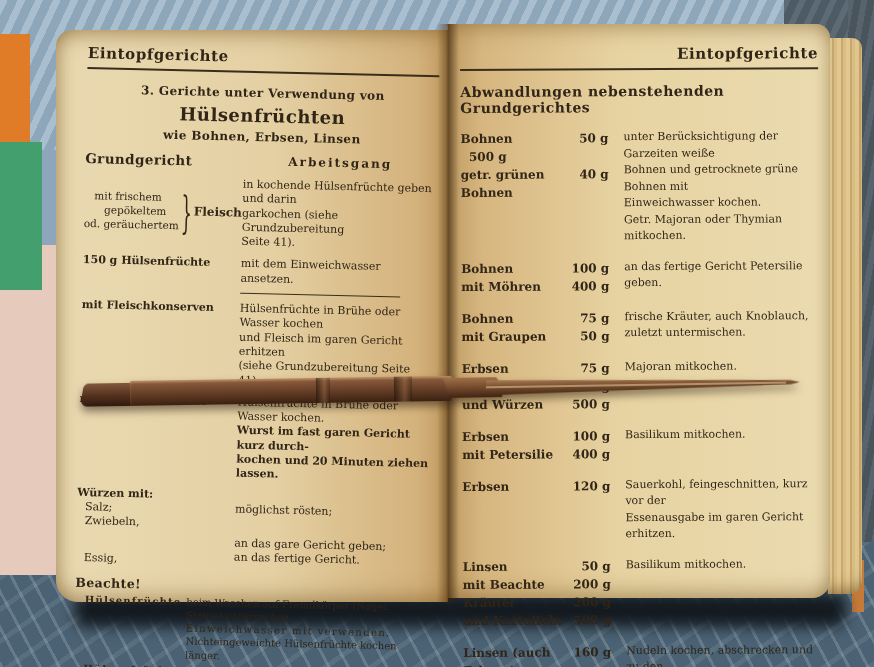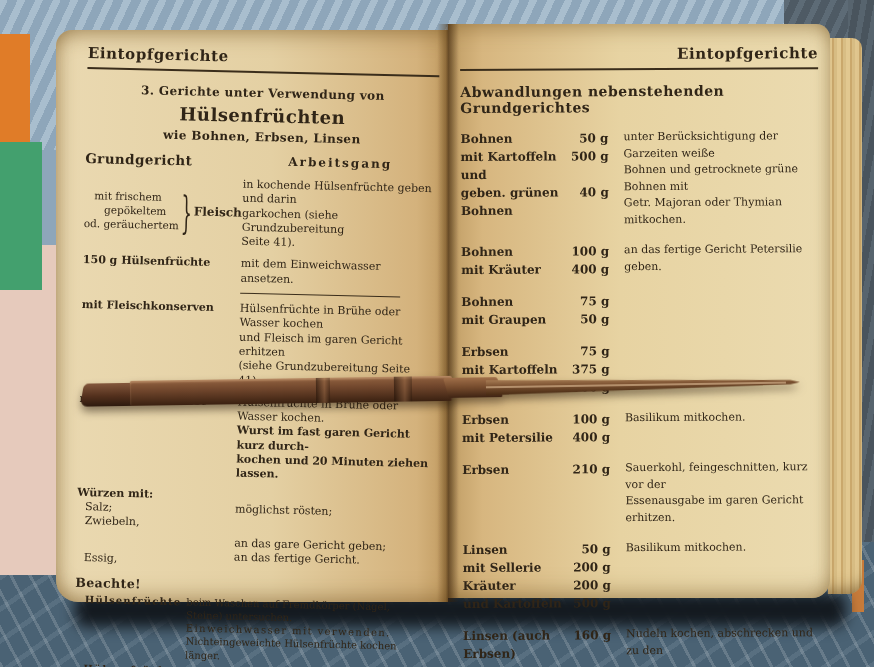--- a/index.html
+++ b/index.html
@@ -214,81 +214,86 @@
   <div class="hdr-rule"></div>
   <div class="rp-title">Abwandlungen nebenstehenden Grundgerichtes</div>
 
   <div class="entry">
     <div class="e-items">
       <div class="e-item">
           <span class="e-name">Bohnen</span>
           <span class="e-amt">50 g</span>
         </div>
       <div class="e-item">
-          <span class="e-name">mit Kartoffeln und</span>
           <span class="e-amt">500 g</span>
         </div>
       <div class="e-item">
-          <span class="e-name">geben. grünen Bohnen</span>
+          <span class="e-name">getr. grünen Bohnen</span>
           <span class="e-amt">40 g</span>
         </div>
     </div>
     <div class="e-lines">
       <div>unter Berücksichtigung der Garzeiten weiße</div>
       <div>Bohnen und getrocknete grüne Bohnen mit</div>
+      <div>Einweichwasser kochen.</div>
       <div>Getr. Majoran oder Thymian mitkochen.</div>
     </div>
   </div>
 
   <div class="entry">
     <div class="e-items">
       <div class="e-item">
           <span class="e-name">Bohnen</span>
           <span class="e-amt">100 g</span>
         </div>
       <div class="e-item">
-          <span class="e-name">mit Kräuter</span>
+          <span class="e-name">mit Möhren</span>
           <span class="e-amt">400 g</span>
         </div>
     </div>
     <div class="e-lines">
       <div>an das fertige Gericht Petersilie geben.</div>
     </div>
   </div>
 
   <div class="entry">
     <div class="e-items">
       <div class="e-item">
           <span class="e-name">Bohnen</span>
           <span class="e-amt">75 g</span>
         </div>
       <div class="e-item">
           <span class="e-name">mit Graupen</span>
           <span class="e-amt">50 g</span>
         </div>
     </div>
     <div class="e-lines">
+      <div>frische Kräuter, auch Knoblauch,</div>
+      <div>zuletzt untermischen.</div>
     </div>
   </div>
 
   <div class="entry">
     <div class="e-items">
       <div class="e-item">
           <span class="e-name">Erbsen</span>
           <span class="e-amt">75 g</span>
         </div>
       <div class="e-item">
           <span class="e-name">mit Kartoffeln</span>
           <span class="e-amt">375 g</span>
         </div>
       <div class="e-item">
           <span class="e-name">und Würzen</span>
           <span class="e-amt">500 g</span>
         </div>
     </div>
+    <div class="e-lines">
+      <div>Majoran mitkochen.</div>
+    </div>
   </div>
 
   <div class="entry">
     <div class="e-items">
       <div class="e-item">
           <span class="e-name">Erbsen</span>
           <span class="e-amt">100 g</span>
         </div>
       <div class="e-item">
           <span class="e-name">mit Petersilie</span>
@@ -297,37 +302,37 @@
     </div>
     <div class="e-lines">
       <div>Basilikum mitkochen.</div>
     </div>
   </div>
 
   <div class="entry">
     <div class="e-items">
       <div class="e-item">
           <span class="e-name">Erbsen</span>
-          <span class="e-amt">210 g</span>
+          <span class="e-amt">120 g</span>
         </div>
     </div>
     <div class="e-lines">
       <div>Sauerkohl, feingeschnitten, kurz vor der</div>
       <div>Essenausgabe im garen Gericht erhitzen.</div>
     </div>
   </div>
 
   <div class="entry">
     <div class="e-items">
       <div class="e-item">
           <span class="e-name">Linsen</span>
           <span class="e-amt">50 g</span>
         </div>
       <div class="e-item">
-          <span class="e-name">mit Sellerie</span>
+          <span class="e-name">mit Beachte</span>
           <span class="e-amt">200 g</span>
         </div>
       <div class="e-item">
           <span class="e-name">Kräuter</span>
           <span class="e-amt">200 g</span>
         </div>
       <div class="e-item">
           <span class="e-name">und Kartoffeln</span>
           <span class="e-amt">500 g</span>
         </div>

